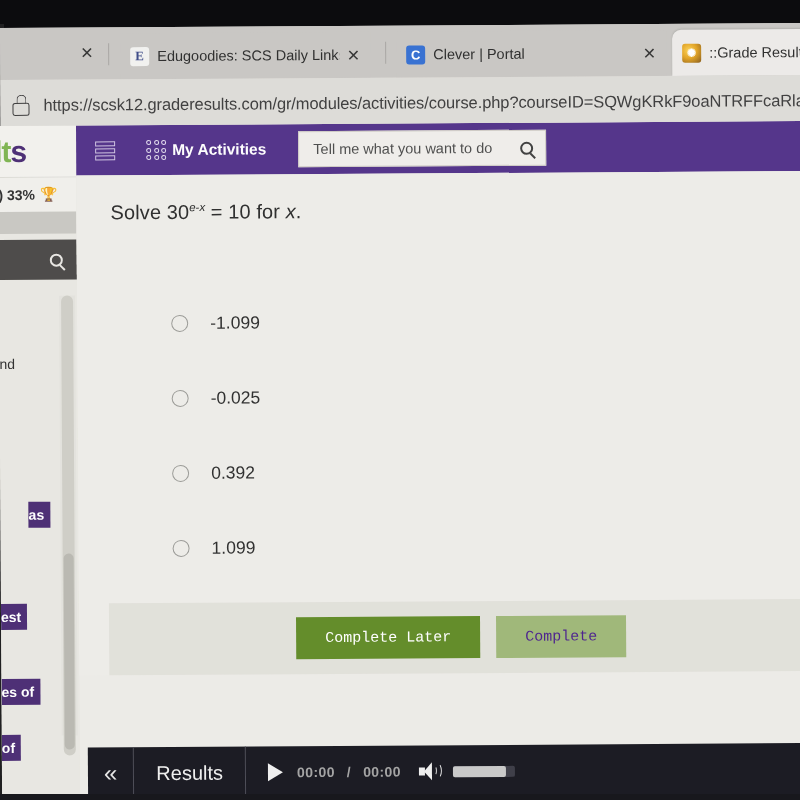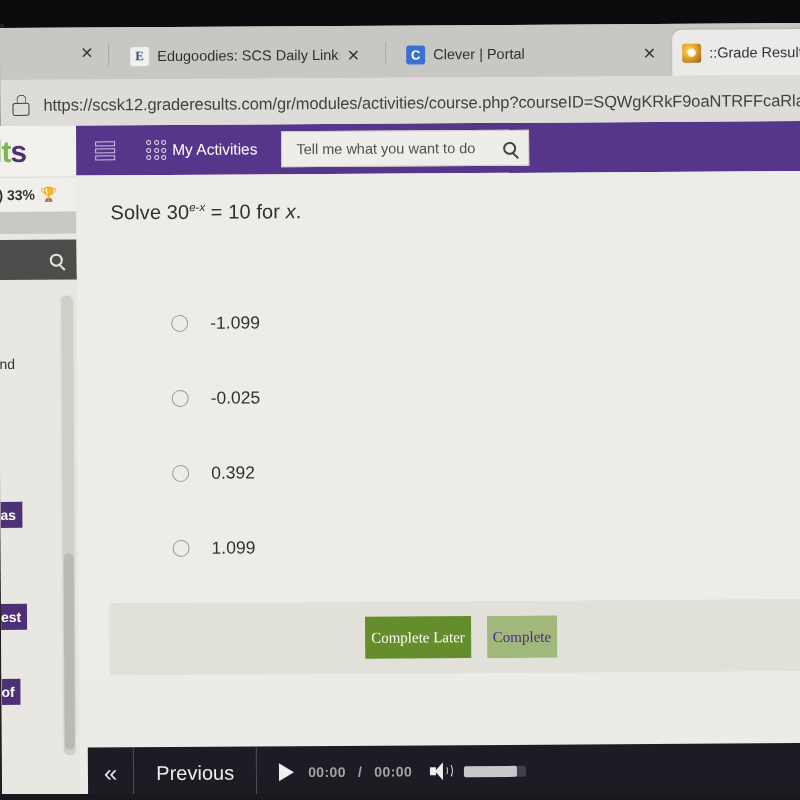--- a/index.html
+++ b/index.html
@@ -256,22 +256,22 @@
     margin-right: 6px;
   }
   .pb-grid span {
     width: 5px; height: 5px;
     border-radius: 50%;
     border: 1.2px solid #e3dcf0;
   }
   .pb-title {
     color: #ffffff;
     font-size: 15.5px;
-    font-weight: normal;
-    margin-right: 24px;
+    font-weight: bold;
+    margin-right: 32px;
     white-space: nowrap;
   }
   .pb-search {
     width: 248px; height: 36px;
     background: #f0eeea;
     border: 1px solid #cfcbc4;
     display: flex;
     align-items: center;
     justify-content: space-between;
     padding: 0 12px 0 14px;
@@ -346,24 +346,24 @@
     left: 30px; right: 0; bottom: 0;
     height: 72px;
     background: #e2e1da;
     display: flex;
     align-items: center;
     justify-content: center;
     gap: 16px;
   }
   .btn {
     height: 42px;
-    padding: 0 6px;
+    padding: 0 29px;
     border: none;
     font-size: 15px;
-    font-family: Liberation Serif, serif;
+    font-family: Liberation Mono, monospace;
     color: #ffffff;
     cursor: pointer;
     display: flex;
     align-items: center;
     justify-content: center;
   }
   .btn-primary { background: #5e8c1e; }
   .btn-disabled { background: #9db873; color: #4c1d95; cursor: default; }
 
   
@@ -520,25 +520,28 @@
         <span class="mag light"></span>
       </div>
 
       <div class="sb-items">
         <div class="sb-row">
           <span class="sb-item">nd</span>
         </div>
         <div class="sb-row">
           
         </div>
-        <div class="sb-row" style="height:110px;">
+        <div class="sb-row" style="height:110px;justify-content:center;">
           <span class="sb-item hl">as</span>
         </div>
         <div class="sb-row" style="height:94px;">
           <span class="sb-item hl">est</span>
+        </div>
+        <div class="sb-row" style="height:56px;">
+          <span class="sb-item hl">es of</span>
         </div>
         <div class="sb-row" style="height:56px;">
           <span class="sb-item hl">of</span>
         </div>
       </div>
     </div>
 
     <div class="sb-scroll">
       <div class="thumb"></div>
       <div class="thumb2"></div>
@@ -598,21 +601,21 @@
           <button class="btn btn-disabled">Complete</button>
         </div>
       </div>
     </div>
 
     <div class="navbar">
       <div class="nv-cell">
         <span class="chev">«</span>
       </div>
       <div class="nv-div"></div>
-      <div class="nv-cell nv-prev">Previous</div>
+      <div class="nv-cell nv-prev">Results</div>
       <div class="nv-div"></div>
       <div class="nv-cell" style="gap:4px;">
         <span class="play"></span>
         <span class="timecode">00:00</span>
         <span class="timecode">/</span>
         <span class="timecode">00:00</span>
         <span class="spk">
           <span class="box"></span>
             <span class="cone"></span>
           <span class="w1"></span>

